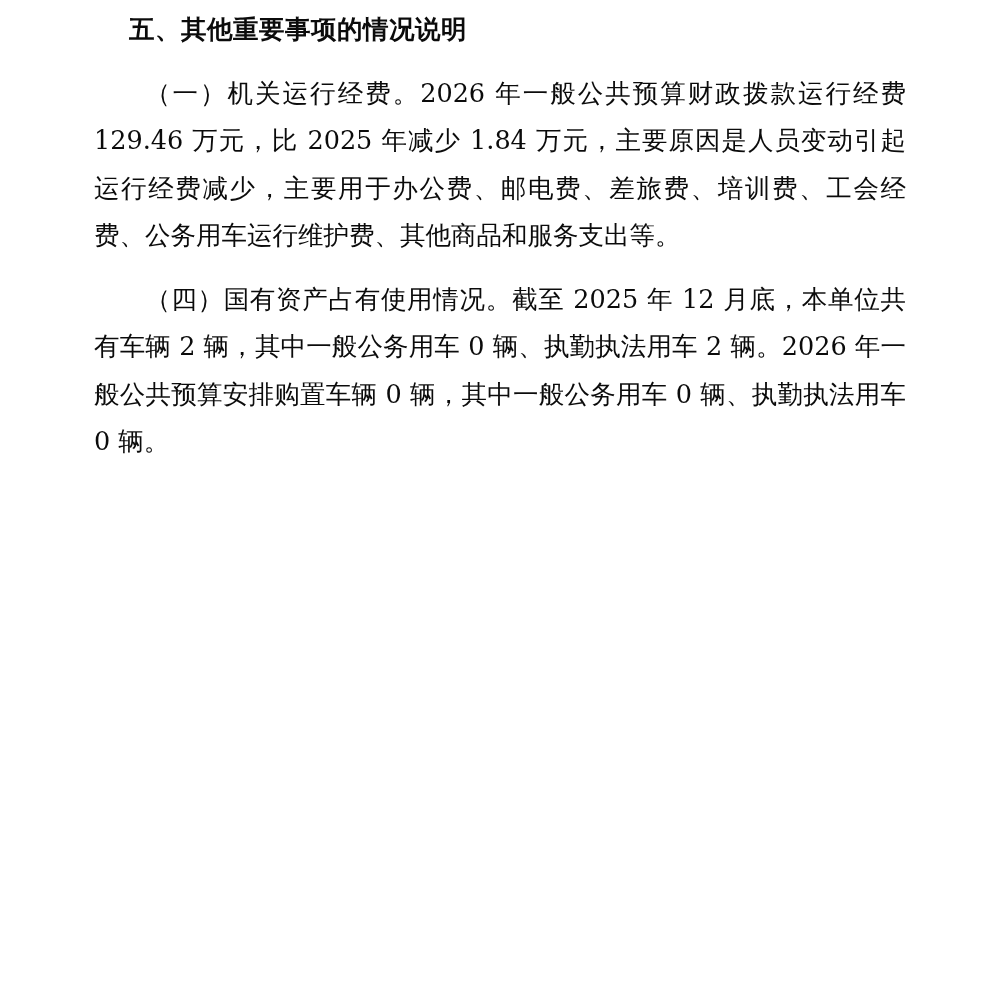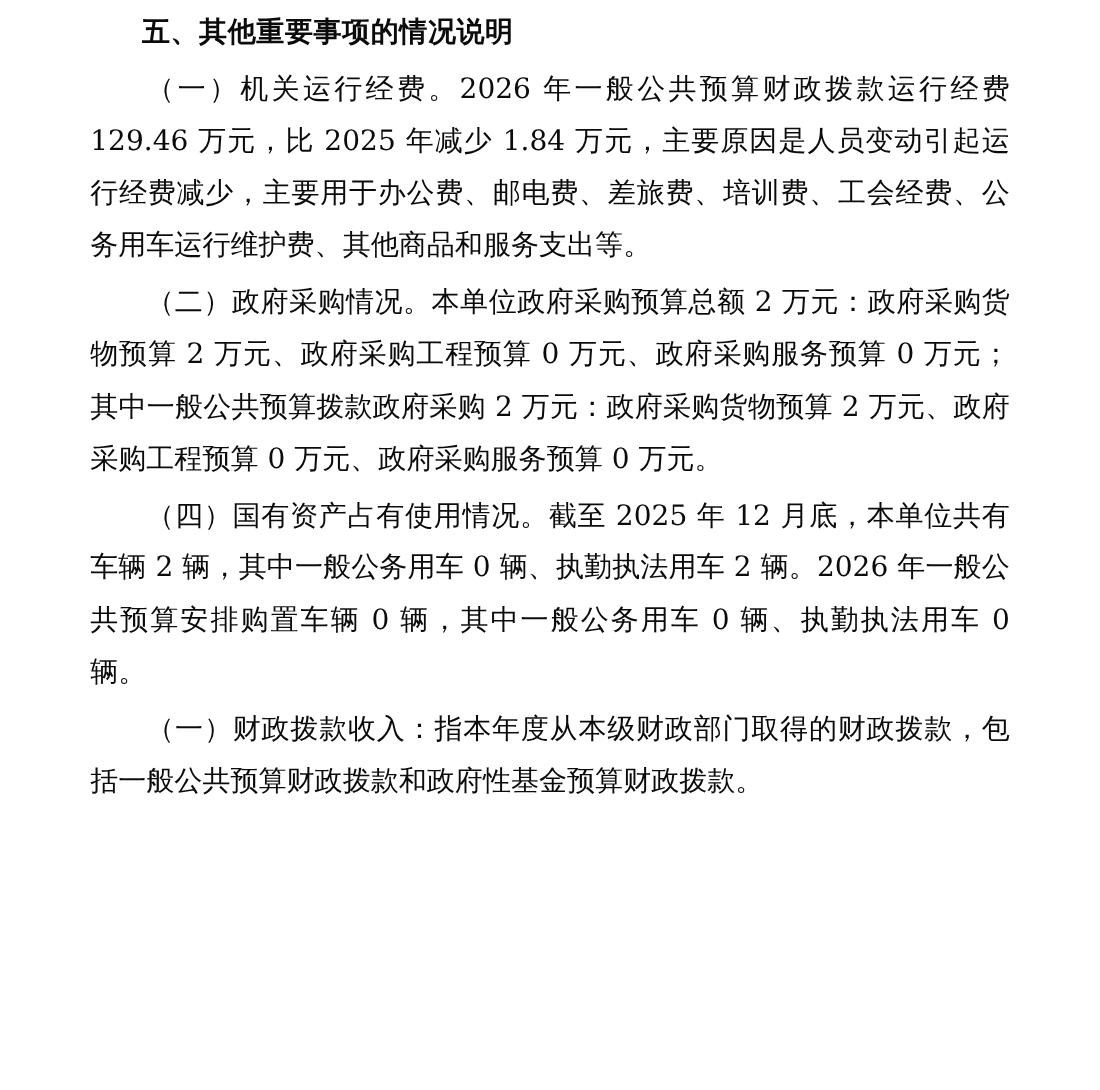--- a/index.html
+++ b/index.html
@@ -24,36 +24,34 @@
     text-justify: inter-ideograph;
   }
   .heading {
     font-weight: bold;
     text-indent: 2em;
     margin: 0;
     letter-spacing: 0.5px;
   }
   .para {
     text-indent: 2em;
-    margin: 4px;
+    margin: 16px;
   }
 </style>
 </head>
 <body>
 
 <div class="page">
   <div class="doc-body">
 
     <p class="heading">五、其他重要事项的情况说明</p>
 
     <p class="para">（一）机关运行经费。2026 年一般公共预算财政拨款运行经费 129.46 万元，比 2025 年减少 1.84 万元，主要原因是人员变动引起运行经费减少，主要用于办公费、邮电费、差旅费、培训费、工会经费、公务用车运行维护费、其他商品和服务支出等。</p>
 
-    <p class="para">（二）政府采购情况。本单位政府采购预算总额 2 万元：政府采购货物预算 2 万元、政府采购工程预算 0 万元、政府采购服务预算 0 万元；其中一般公共预算拨款政府采购 2 万元：政府采购货物预算 2 万元、政府采购工程预算 0 万元、政府采购服务预算 0 万元。</p>
 
 
     <p class="para">（四）国有资产占有使用情况。截至 2025 年 12 月底，本单位共有车辆 2 辆，其中一般公务用车 0 辆、执勤执法用车 2 辆。2026 年一般公共预算安排购置车辆 0 辆，其中一般公务用车 0 辆、执勤执法用车 0 辆。</p>
 
 
-    <p class="para">（一）财政拨款收入：指本年度从本级财政部门取得的财政拨款，包括一般公共预算财政拨款和政府性基金预算财政拨款。</p>
 
 
   </div>
 </div>
 
 </body></html>

